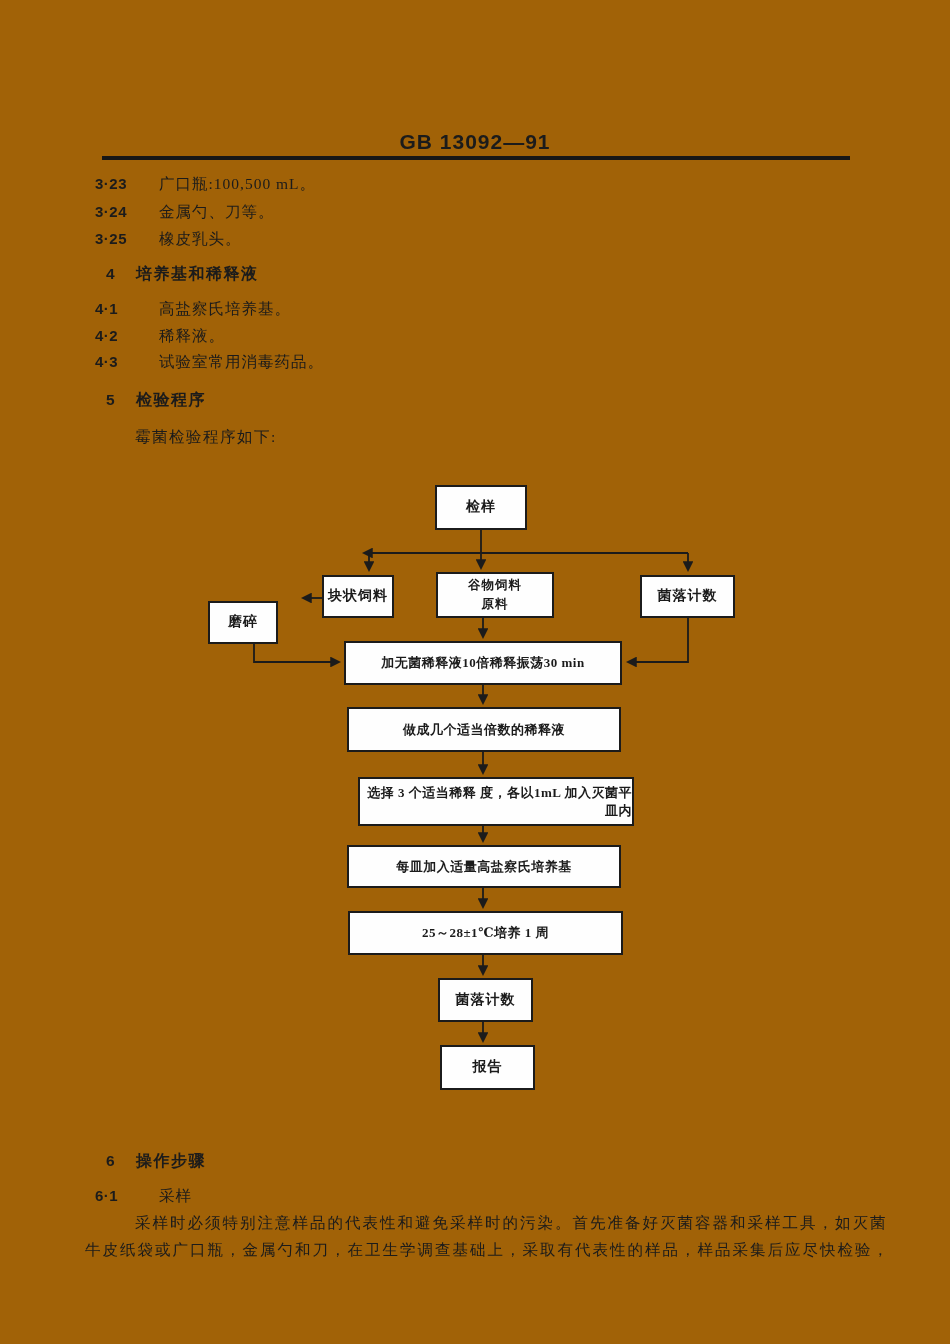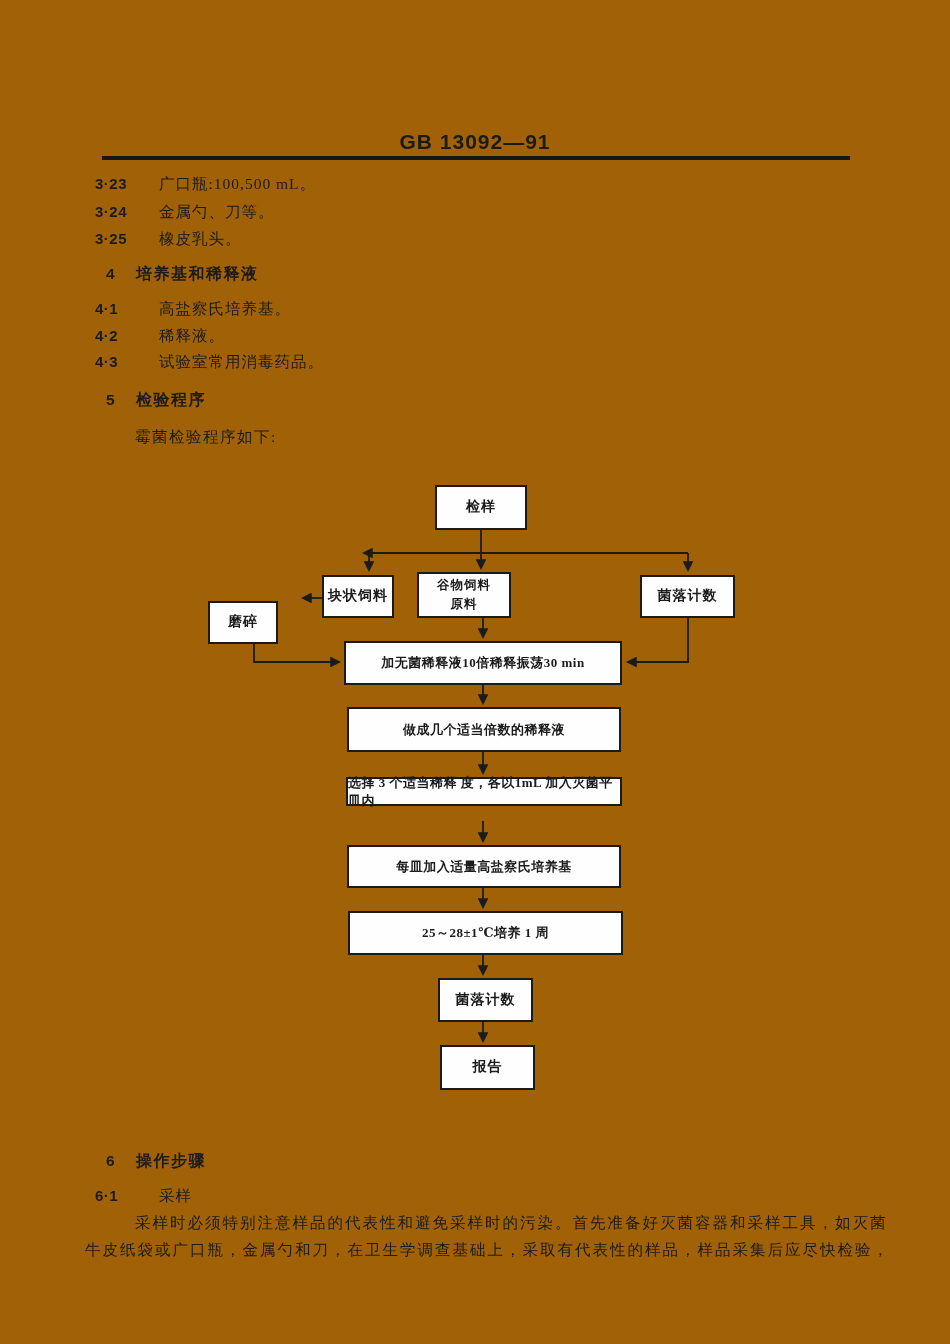--- a/index.html
+++ b/index.html
@@ -30,21 +30,21 @@
   .heading-num{
     display:inline-block;min-width:30px;
     font-family:"Liberation Sans","DejaVu Sans",sans-serif;
     font-weight:bold;font-size:15.5px;
   }
   .intro-row{position:absolute;left:135px;font-size:15.5px;letter-spacing:1.5px;white-space:nowrap;}
   .para-line{position:absolute;font-size:15.5px;letter-spacing:2px;white-space:nowrap;}
   .fc-node{
     position:absolute;border:2.5px solid #1b1b1b;background:#fefefe;
     display:flex;align-items:center;justify-content:center;flex-direction:column;
-    font-weight:bold;text-align:left;box-sizing:border-box;
+    font-weight:bold;text-align:right;box-sizing:border-box;
     font-size:14px;letter-spacing:1px;line-height:1.35;
   }
   .fc-node.wide{font-size:13px;letter-spacing:0.5px;}
   .fc-node.twoline{font-size:12.5px;line-height:1.5;}
   svg.connectors{position:absolute;left:0;top:0;pointer-events:none;}
 </style>
 </head>
 <body>
 
 <div class="page">
@@ -100,28 +100,28 @@
       <line x1="483" y1="821" x2="483" y2="841" marker-end="url(#arw)"></line>
       <line x1="483" y1="888" x2="483" y2="907" marker-end="url(#arw)"></line>
       <line x1="483" y1="955" x2="483" y2="974" marker-end="url(#arw)"></line>
       <line x1="483" y1="1022" x2="483" y2="1041" marker-end="url(#arw)"></line>
     </g>
   </svg>
 
   <div class="fc-node" style="left:435px;top:485px;width:92px;height:45px">检样</div>
   <div class="fc-node" style="left:208px;top:601px;width:70px;height:43px">磨碎</div>
   <div class="fc-node" style="left:322px;top:575px;width:72px;height:43px">块状饲料</div>
-  <div class="fc-node twoline" style="left:417px;top:572px;width:94px;height:46px">
+  <div class="fc-node twoline" style="left:436px;top:572px;width:118px;height:46px">
     <span>谷物饲料</span>
     <span>原料</span>
   </div>
   <div class="fc-node" style="left:640px;top:575px;width:95px;height:43px">菌落计数</div>
   <div class="fc-node wide" style="left:344px;top:641px;width:278px;height:44px">加无菌稀释液10倍稀释振荡30 min</div>
   <div class="fc-node wide" style="left:347px;top:707px;width:274px;height:45px">做成几个适当倍数的稀释液</div>
-  <div class="fc-node wide" style="left:346px;top:777px;width:276px;height:29px">选择 3 个适当稀释 度，各以1mL 加入灭菌平皿内</div>
+  <div class="fc-node wide" style="left:358px;top:777px;width:276px;height:49px">选择 3 个适当稀释 度，各以1mL 加入灭菌平皿内</div>
   <div class="fc-node wide" style="left:347px;top:845px;width:274px;height:43px">每皿加入适量高盐察氏培养基</div>
   <div class="fc-node wide" style="left:348px;top:911px;width:275px;height:44px">25～28±1℃培养 1 周</div>
   <div class="fc-node" style="left:438px;top:978px;width:95px;height:44px">菌落计数</div>
   <div class="fc-node" style="left:440px;top:1045px;width:95px;height:45px">报告</div>
 
   <div class="heading-row" style="top:1151px">
     <span class="heading-num">6</span><span>操作步骤</span>
   </div>
   <div class="text-row" style="top:1186px">
     <span class="clause-num">6·1</span><span class="clause-text">采样</span>

